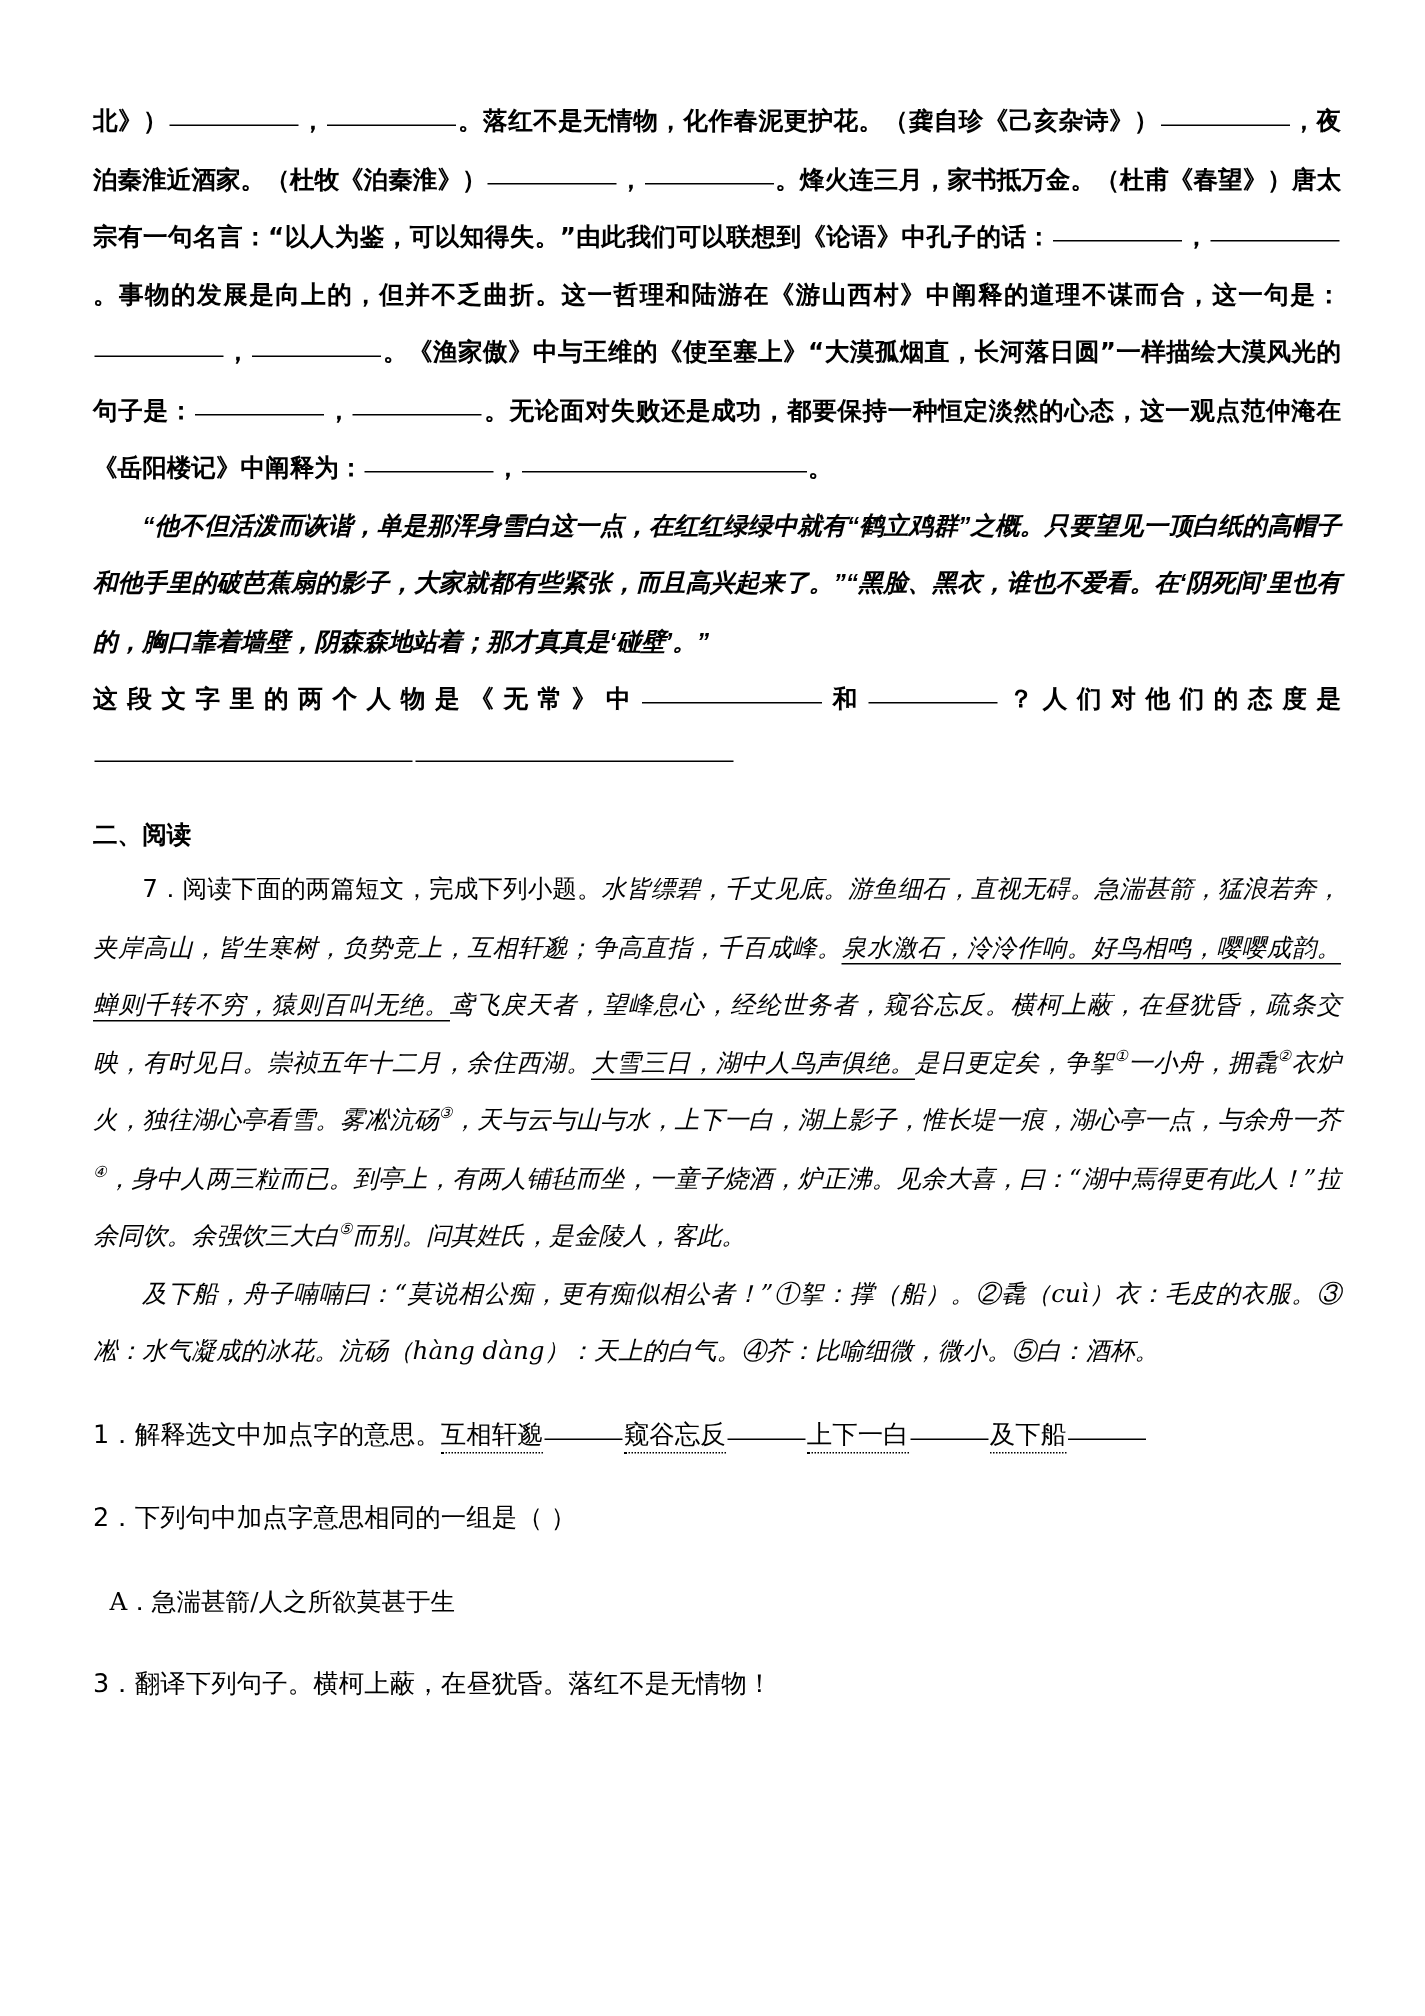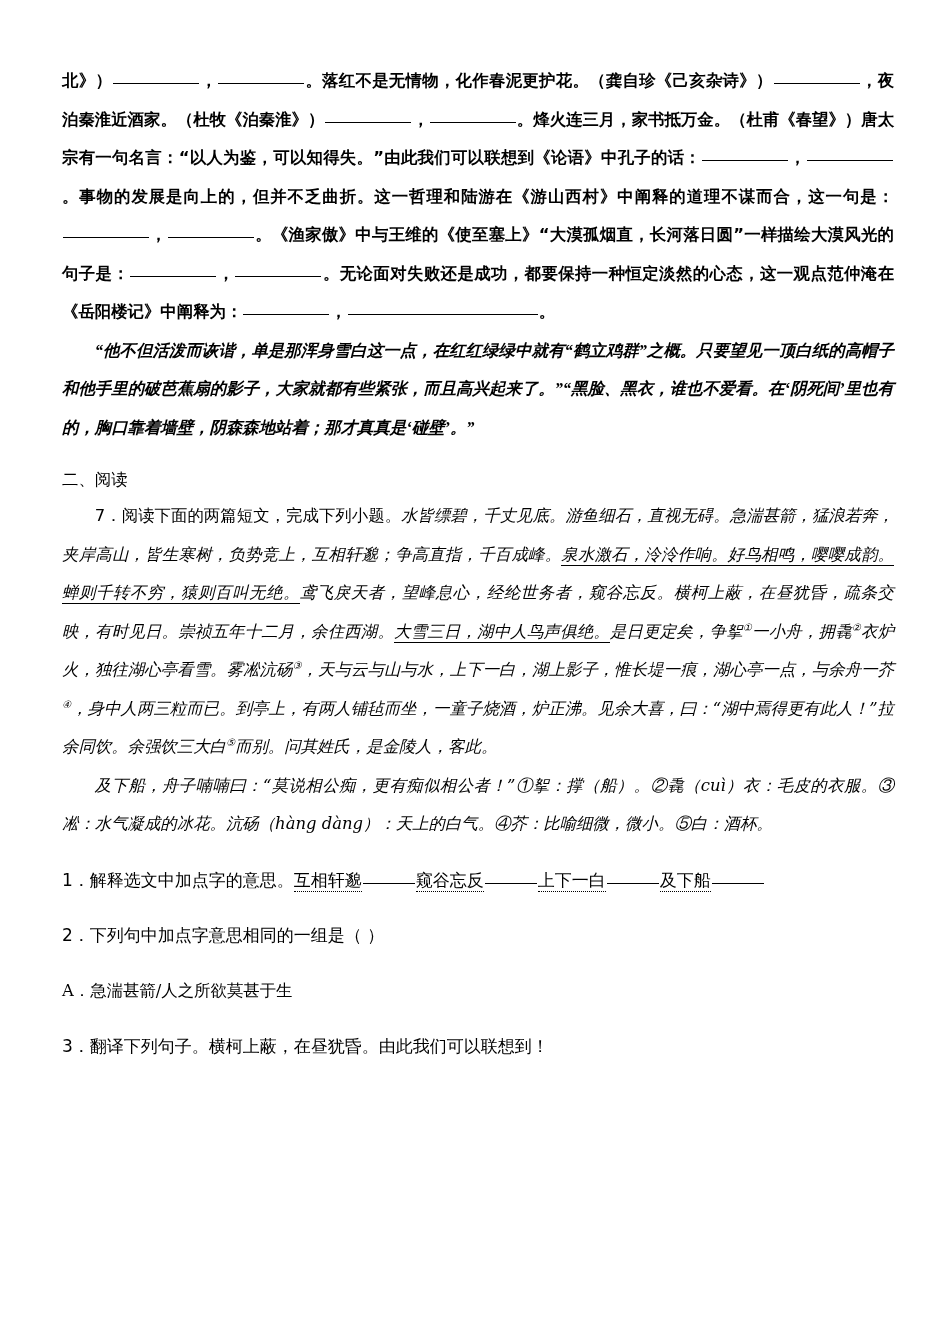--- a/index.html
+++ b/index.html
@@ -41,35 +41,35 @@
     word-break: break-all;
     letter-spacing: 0;
   }
   
   .hei {
     font-family: "DejaVu Sans", "Liberation Sans", sans-serif;
     font-weight: bold;
   }
   
   .kai {
-    font-family: Liberation Serif, serif;
+    font-family: Liberation Sans, sans-serif;
     font-weight: bold;
     font-style: italic;
   }
   .wenyan {
     font-family: "DejaVu Serif", "Liberation Serif", serif;
     font-style: italic;
     font-weight: normal;
   }
 
   .indent2 { text-indent: 2em; }
 
   .section-title {
     font-family: "DejaVu Sans", "Liberation Sans", sans-serif;
-    font-weight: normal;
+    font-weight: bold;
     font-size: 16.4px;
     line-height: 34px;
     margin: 6px 0 0 0;
   }
 
   
   .blank {
     display: inline-block;
     border-bottom: 1.4px solid #000;
     vertical-align: 2px;
@@ -97,46 +97,47 @@
   .q-line {
     font-family: "DejaVu Sans", "Liberation Sans", sans-serif;
     font-weight: normal;
     font-size: 17px;
     line-height: 38.5px;
   }
   .opt {
     font-family: "DejaVu Serif", "Liberation Serif", serif;
     font-size: 16.4px;
     line-height: 38.5px;
-    margin-left: 0;
+    margin-left: 11px;
   }
   .gap-sm { height: 10px; }
 </style>
 </head>
 <body>
 
 <div class="page">
   <div class="content">
 
     <p class="p hei"><span>北》）</span><span class="blank b-lg"></span><span>，</span><span class="blank b-lg"></span><span>。落红不是无情物，化作春泥更护花。（龚自珍《己亥杂诗》）</span><span class="blank b-lg"></span><span>，夜泊秦淮近酒家。（杜牧《泊秦淮》）</span><span class="blank b-lg"></span><span>，</span><span class="blank b-lg"></span><span>。烽火连三月，家书抵万金。（杜甫《春望》）唐太宗有一句名言：“以人为鉴，可以知得失。”由此我们可以联想到《论语》中孔子的话：</span><span class="blank b-lg"></span><span>，</span><span class="blank b-lg"></span><span>。事物的发展是向上的，但并不乏曲折。这一哲理和陆游在《游山西村》中阐释的道理不谋而合，这一句是：</span><span class="blank b-lg"></span><span>，</span><span class="blank b-lg"></span><span>。《渔家傲》中与王维的《使至塞上》“大漠孤烟直，长河落日圆”一样描绘大漠风光的句子是：</span><span class="blank b-lg"></span><span>，</span><span class="blank b-lg"></span><span>。无论面对失败还是成功，都要保持一种恒定淡然的心态，这一观点范仲淹在《岳阳楼记》中阐释为：</span><span class="blank b-lg"></span><span>，</span><span class="blank b-tail"></span><span>。</span></p>
 
 
     <p class="p kai indent2">“他不但活泼而诙谐，单是那浑身雪白这一点，在红红绿绿中就有“鹤立鸡群”之概。只要望见一顶白纸的高帽子和他手里的破芭蕉扇的影子，大家就都有些紧张，而且高兴起来了。”“黑脸、黑衣，谁也不爱看。在‘阴死间’里也有的，胸口靠着墙壁，阴森森地站着；那才真真是‘碰壁’。”</p>
 
+    <p class="p hei"><span>这段文字里的两个人物是《无常》中</span><span class="blank b-xl"></span><span>和</span><span class="blank b-lg"></span><span>？人们对他们的态度是</span><span class="blank b-xxl"></span><span class="blank b-xxl"></span></p>
 
     <div class="gap-sm"></div>
 
     <p class="section-title">二、阅读</p>
 
     <p class="p wenyan indent2"><span class="hei" style="font-style:normal;font-weight:normal;font-family:'DejaVu Sans',sans-serif;">7．</span><span class="hei" style="font-style:normal;font-weight:normal;font-family:'DejaVu Sans',sans-serif;">阅读下面的两篇短文，完成下列小题。</span><span>水皆缥碧，千丈见底。游鱼细石，直视无碍。急湍甚箭，猛浪若奔，夹岸高山，皆生寒树，负势竞上，互相轩邈；争高直指，千百成峰。</span><span class="uline">泉水激石，泠泠作响。好鸟相鸣，嘤嘤成韵。蝉则千转不穷，猿则百叫无绝。</span><span>鸢飞戾天者，望峰息心，经纶世务者，窥谷忘反。横柯上蔽，在昼犹昏，疏条交映，有时见日。</span><span>崇祯五年十二月，余住西湖。</span><span class="uline">大雪三日，湖中人鸟声俱绝。</span><span>是日更定矣，争挐</span><span class="sup">①</span><span>一小舟，拥毳</span><span class="sup">②</span><span>衣炉火，独往湖心亭看雪。雾凇沆砀</span><span class="sup">③</span><span>，天与云与山与水，上下一白，湖上影子，惟长堤一痕，湖心亭一点，与余舟一芥</span><span class="sup">④</span><span>，身中人两三粒而已。到亭上，有两人铺毡而坐，一童子烧酒，炉正沸。见余大喜，曰：“湖中焉得更有此人！”拉余同饮。余强饮三大白</span><span class="sup">⑤</span><span>而别。问其姓氏，是金陵人，客此。</span></p>
 
     <p class="p wenyan indent2">及下船，舟子喃喃曰：“莫说相公痴，更有痴似相公者！”①挐：撑（船）。②毳（cuì）衣：毛皮的衣服。③凇：水气凝成的冰花。沆砀（hàng dàng）：天上的白气。④芥：比喻细微，微小。⑤白：酒杯。</p>
 
     <p class="q-line"><span>1．</span><span>解释选文中加点字的意思。</span><span class="dotted">互相轩邈</span><span class="blank b-sm"></span><span class="dotted">窥谷忘反</span><span class="blank b-sm"></span><span class="dotted">上下一白</span><span class="blank b-sm"></span><span class="dotted">及下船</span><span class="blank b-sm"></span></p>
 
     <p class="q-line"><span>2．</span><span>下列句中加点字意思相同的一组是（     ）</span></p>
 
     <p class="opt"><span>A．</span><span>急湍甚箭/人之所欲莫甚于生</span></p>
 
-    <p class="q-line"><span>3．</span><span>翻译下列句子。横柯上蔽，在昼犹昏。由此我们可以联想到！</span></p>
+    <p class="q-line"><span>3．</span><span>翻译下列句子。横柯上蔽，在昼犹昏。落红不是无情物！</span></p>
 
   </div>
 </div>
 
 </body></html>

